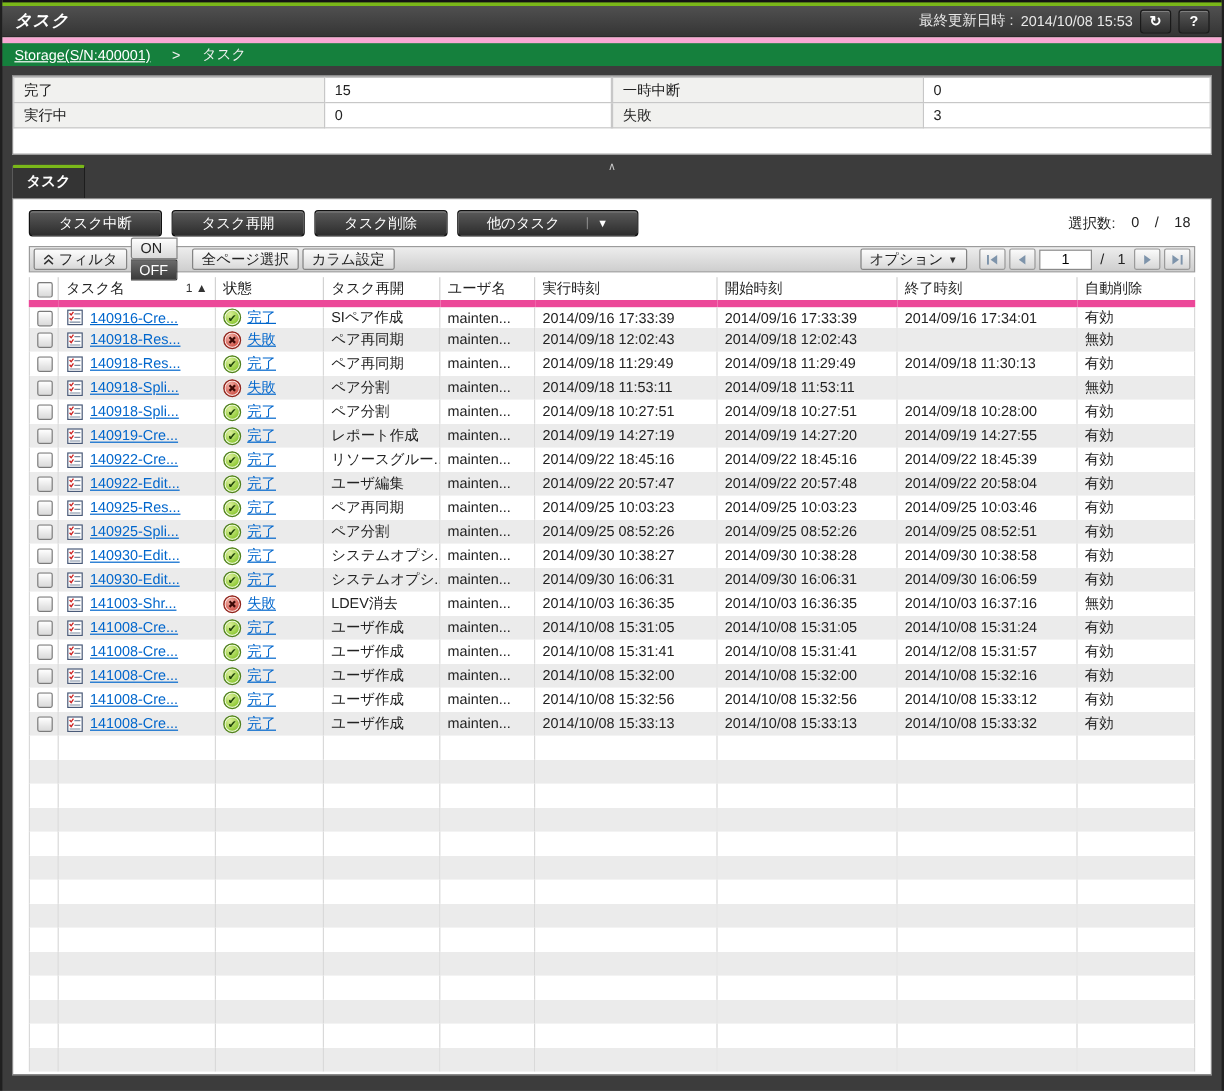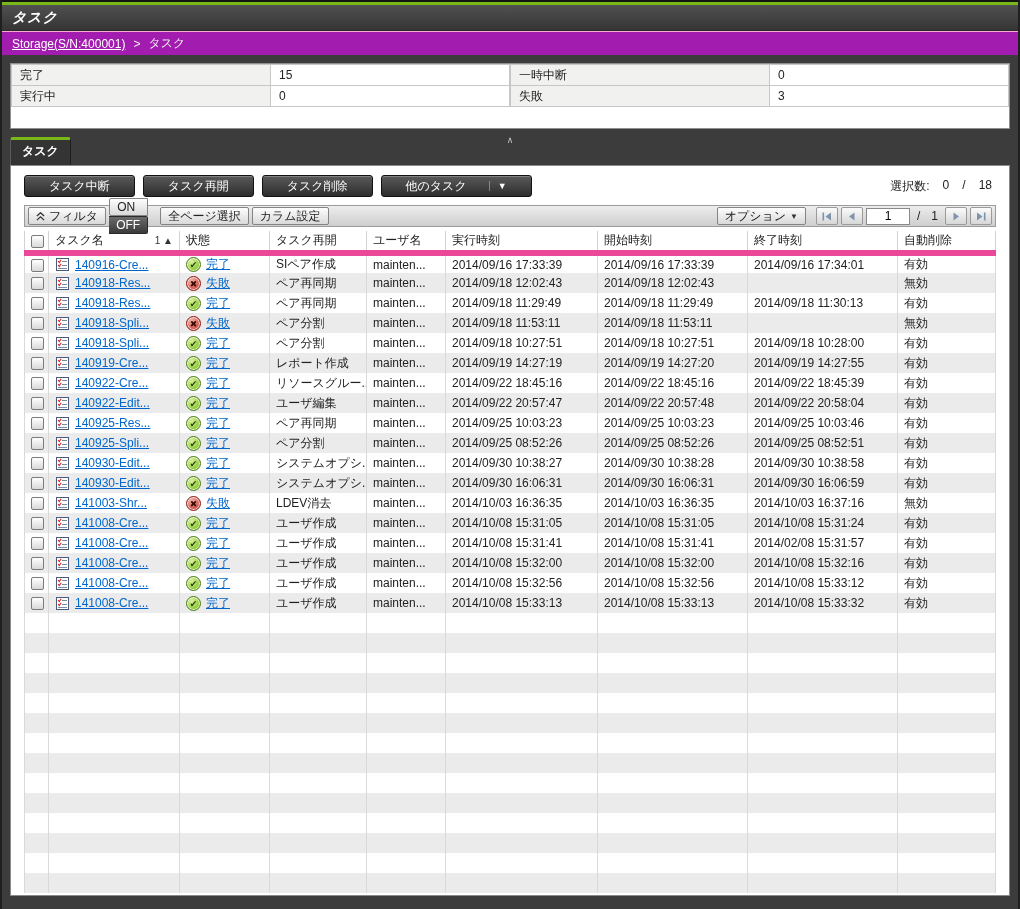--- a/index.html
+++ b/index.html
@@ -9,21 +9,21 @@
 
   
   .green-bar { height:5px; background:#7ab819; border-top:2px solid #141414; }
   .titlebar { height:26px; background:linear-gradient(#505050,#353535); display:flex; align-items:center; padding:0 10px; border-bottom:1px solid #2a2a2a; }
   .page-title { color:#fff; font-size:14px; font-weight:bold; font-style:italic; letter-spacing:1px; }
   .title-right { margin-left:auto; display:flex; align-items:center; gap:6px; }
   .upd { color:#e8e8e8; font-size:12px; }
   .tb-btn { width:26px; height:20px; background:linear-gradient(#565656,#2e2e2e); border:1px solid #1a1a1a; border-radius:3px; color:#fff; font-size:12px; font-weight:bold; display:flex; align-items:center; justify-content:center; box-shadow:inset 0 1px 0 rgba(255,255,255,.25); cursor:pointer; }
 
   
-  .breadcrumb { height:24px; background:#a21caf; border-top:1px solid #f9a8d4; display:flex; align-items:center; padding:0 10px; font-size:12px; color:#f0f0f0; gap:8px; }
+  .breadcrumb { height:24px; background:#15803d; border-top:5px solid #f9a8d4; display:flex; align-items:center; padding:0 10px; font-size:12px; color:#f0f0f0; gap:18px; }
   .breadcrumb a { color:#fff; text-decoration:underline; cursor:pointer; }
 
   
   .summary-wrap { padding:8px 8px 0; }
   .summary-panel { background:#fff; border:1px solid #8f8f8f; height:66px; display:flex; padding:0; }
   table.sum { border-collapse:collapse; width:50%; font-size:12px; color:#222; align-self:flex-start; }
   table.sum td { border:1px solid #c7c7c7; height:21px; padding:0 8px; }
   table.sum td.lbl { background:#f1f1ef; width:52%; }
   table.sum td.val { background:#fff; }
   .collapse-row { height:12px; text-align:center; }
@@ -73,20 +73,30 @@
 </style>
 </head>
 <body>
 
 <div class="app">
 
   <div class="green-bar"></div>
 
   <div class="titlebar">
     <span class="page-title">タスク</span>
+    <div class="title-right">
+      <span class="upd">最終更新日時 :</span>
+      <span class="upd">2014/10/08 15:53</span>
+      <button class="tb-btn">
+          <span>↻</span>
+        </button>
+      <button class="tb-btn">
+          <span>?</span>
+        </button>
+    </div>
   </div>
 
   <div class="breadcrumb">
     <a>Storage(S/N:400001)</a>
     <span>&gt;</span>
     <span>タスク</span>
   </div>
 
   <div class="summary-wrap">
     <div class="summary-panel">
@@ -644,21 +654,21 @@
     <td>
               <span class="status-cell">
       <span class="sicon ok"></span>
       <a class="glink">完了</a>
     </span>
             </td>
     <td>ユーザ作成</td>
     <td>mainten...</td>
     <td>2014/10/08 15:31:41</td>
     <td>2014/10/08 15:31:41</td>
-    <td>2014/02/08 15:31:57</td>
+    <td>2014/12/08 15:31:57</td>
     <td>有効</td>
   </tr>
 
   <tr class="row alt">
     <td class="c-check"><span class="cb"></span></td>
     <td>
               <span class="name-cell">
       <svg width="15" height="15" viewBox="0 0 15 15" style="flex:none;">
         <rect x="1.5" y="1.5" width="12" height="12" fill="#fff" stroke="#4a5a78"></rect>
         <path d="M3 4 l1.3 1.5 L6.2 2.8" stroke="#cc2222" fill="none" stroke-width="1.1"></path>

